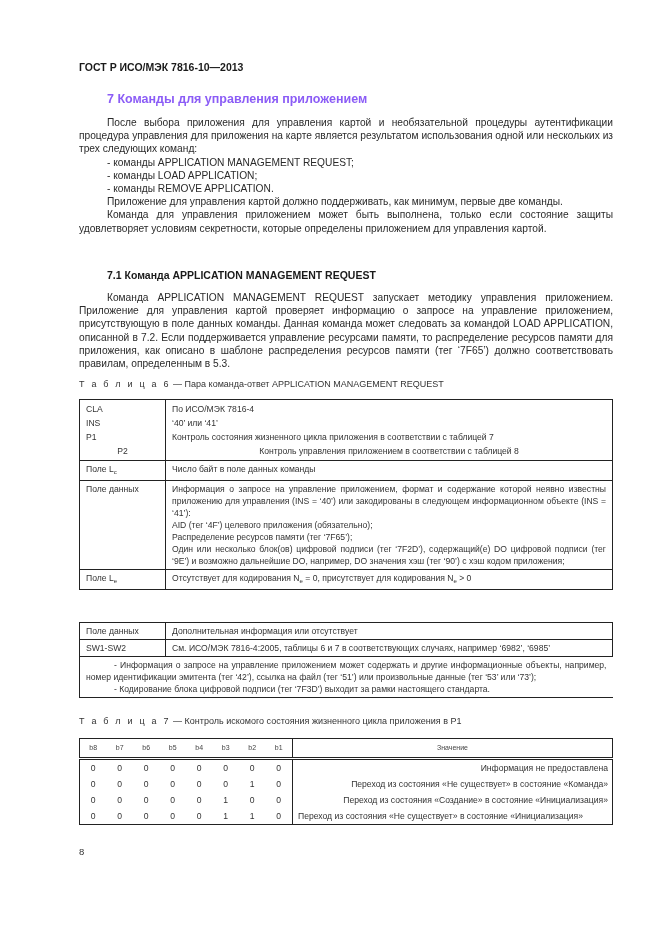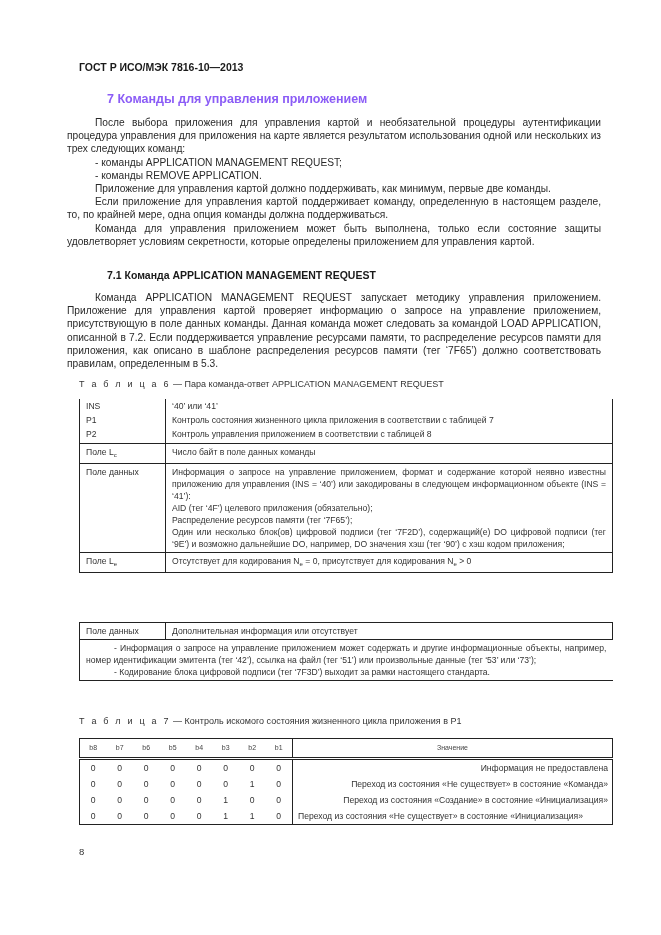--- a/index.html
+++ b/index.html
@@ -9,21 +9,21 @@
   }
   .page-header {
     position: absolute; left: 79px; top: 61px;
     font-size: 10.5px; font-weight: bold; color: #1a1a1a;
   }
   .section-title {
     position: absolute; left: 107px; top: 92px;
     font-size: 12.5px; font-weight: bold; color: #8b5cf6;
   }
   .body-text {
-    position: absolute; left: 67px; width: 534px;
+    position: absolute; left: 79px; width: 534px;
     font-size: 10.2px; line-height: 13.2px; color: #2a2a2a;
     text-align: justify;
   }
   .body-text p { margin: 0; }
   .indent { text-indent: 28px; }
   .bullet { padding-left: 28px; }
   .subsection-title {
     position: absolute; left: 107px; top: 269px;
     font-size: 10.5px; font-weight: bold; color: #1a1a1a;
   }
@@ -35,21 +35,21 @@
   table.t6 {
     position: absolute; left: 79px; width: 534px;
     border-collapse: collapse; font-size: 8.6px; color: #333333;
   }
   table.t6 td {
     border-left: 1px solid #222; border-right: 1px solid #222;
     padding: 1px 6px; vertical-align: top; line-height: 12px;
   }
   table.t6 td.c1 { width: 73px; }
   table.t6 tr.top td { border-top: 1px solid #222; padding-top: 3px; }
-  table.t6 tr.bot td { border-bottom: 1px solid #222; padding-bottom: 3px; }
+  table.t6 tr.bot td { border-bottom: 1px solid #222; padding-bottom: 3px; text-align: center; }
   table.t6 tr.full td { border-top: 1px solid #222; border-bottom: 1px solid #222; padding-top: 2px; padding-bottom: 2px; }
   table.t6 td.just { text-align: justify; margin-top: 40px; }
   table.t6 td.notes { text-align: justify; border-right: none; }
   .sub { font-size: 6px; vertical-align: -2px; }
   table.t7 {
     position: absolute; left: 79px; top: 738px; width: 534px;
     border-collapse: collapse; font-size: 8.6px; color: #333333;
   }
   table.t7 td {
     padding: 2px 0; text-align: center; vertical-align: middle; line-height: 12px;
@@ -74,38 +74,42 @@
 </head>
 <body>
 
 <div class="page-header">ГОСТ Р ИСО/МЭК 7816-10—2013</div>
 
 <div class="section-title">7 Команды для управления приложением</div>
 
 <div class="body-text" style="top:116px;">
   <p class="indent">После выбора приложения для управления картой и необязательной процедуры аутентификации процедура управления для приложения на карте является результатом использования одной или нескольких из трех следующих команд:</p>
   <p class="bullet">- команды APPLICATION MANAGEMENT REQUEST;</p>
+  <p class="bullet">- команды LOAD APPLICATION;</p>
   <p class="bullet">- команды REMOVE APPLICATION.</p>
   <p class="indent">Приложение для управления картой должно поддерживать, как минимум, первые две команды.</p>
-  <p class="indent">Если приложение для управления картой поддерживает команду, определенную в настоящем разделе, то, по крайней мере, одна опция команды должна поддерживаться.</p>
   <p class="indent">Команда для управления приложением может быть выполнена, только если состояние защиты удовлетворяет условиям секретности, которые определены приложением для управления картой.</p>
 </div>
 
 <div class="subsection-title">7.1 Команда APPLICATION MANAGEMENT REQUEST</div>
 
 <div class="body-text" style="top:291px;">
   <p class="indent">Команда APPLICATION MANAGEMENT REQUEST запускает методику управления приложением. Приложение для управления картой проверяет информацию о запросе на управление приложением, присутствующую в поле данных команды. Данная команда может следовать за командой LOAD APPLICATION, описанной в 7.2. Если поддерживается управление ресурсами памяти, то распределение ресурсов памяти для приложения, как описано в шаблоне распределения ресурсов памяти (тег ‘7F65’) должно соответствовать правилам, определенным в 5.3.</p>
 </div>
 
 <div class="table-caption" style="top:379px;">
   <span class="spaced">Т а б л и ц а  6</span><span> — Пара команда-ответ APPLICATION MANAGEMENT REQUEST</span>
 </div>
 
 <table class="t6" style="top:399px;">
   <tbody>
+      <tr class="top">
+    <td class="c1">CLA</td>
+    <td>По ИСО/МЭК 7816-4</td>
+  </tr>
   <tr>
     <td class="c1">INS</td>
     <td>‘40’ или ‘41’</td>
   </tr>
   <tr>
     <td class="c1">P1</td>
     <td>Контроль состояния жизненного цикла приложения в соответствии с таблицей 7</td>
   </tr>
   <tr class="bot">
     <td class="c1">P2</td>
@@ -129,20 +133,24 @@
     <td><span>Отсутствует для кодирования N</span><span class="sub">e</span><span> = 0, присутствует для кодирования N</span><span class="sub">e</span><span> &gt; 0</span></td>
   </tr>
 </tbody>
   </table>
 
 <table class="t6" style="top:622px;">
   <tbody>
       <tr class="full">
     <td class="c1">Поле данных</td>
     <td>Дополнительная информация или отсутствует</td>
+  </tr>
+  <tr class="full">
+    <td class="c1">SW1-SW2</td>
+    <td>См. ИСО/МЭК 7816-4:2005, таблицы 6 и 7 в соответствующих случаях, например ‘6982’, ‘6985’</td>
   </tr>
   <tr class="full">
     <td colspan="2" class="notes">
       <div class="indent" style="text-indent:28px;">- Информация о запросе на управление приложением может содержать и другие информационные объекты, например, номер идентификации эмитента (тег ‘42’), ссылка на файл (тег ‘51’) или произвольные данные (тег ‘53’ или ‘73’);</div>
       <div class="indent" style="text-indent:28px;">- Кодирование блока цифровой подписи (тег ‘7F3D’) выходит за рамки настоящего стандарта.</div>
     </td>
   </tr>
 </tbody>
   </table>
 

